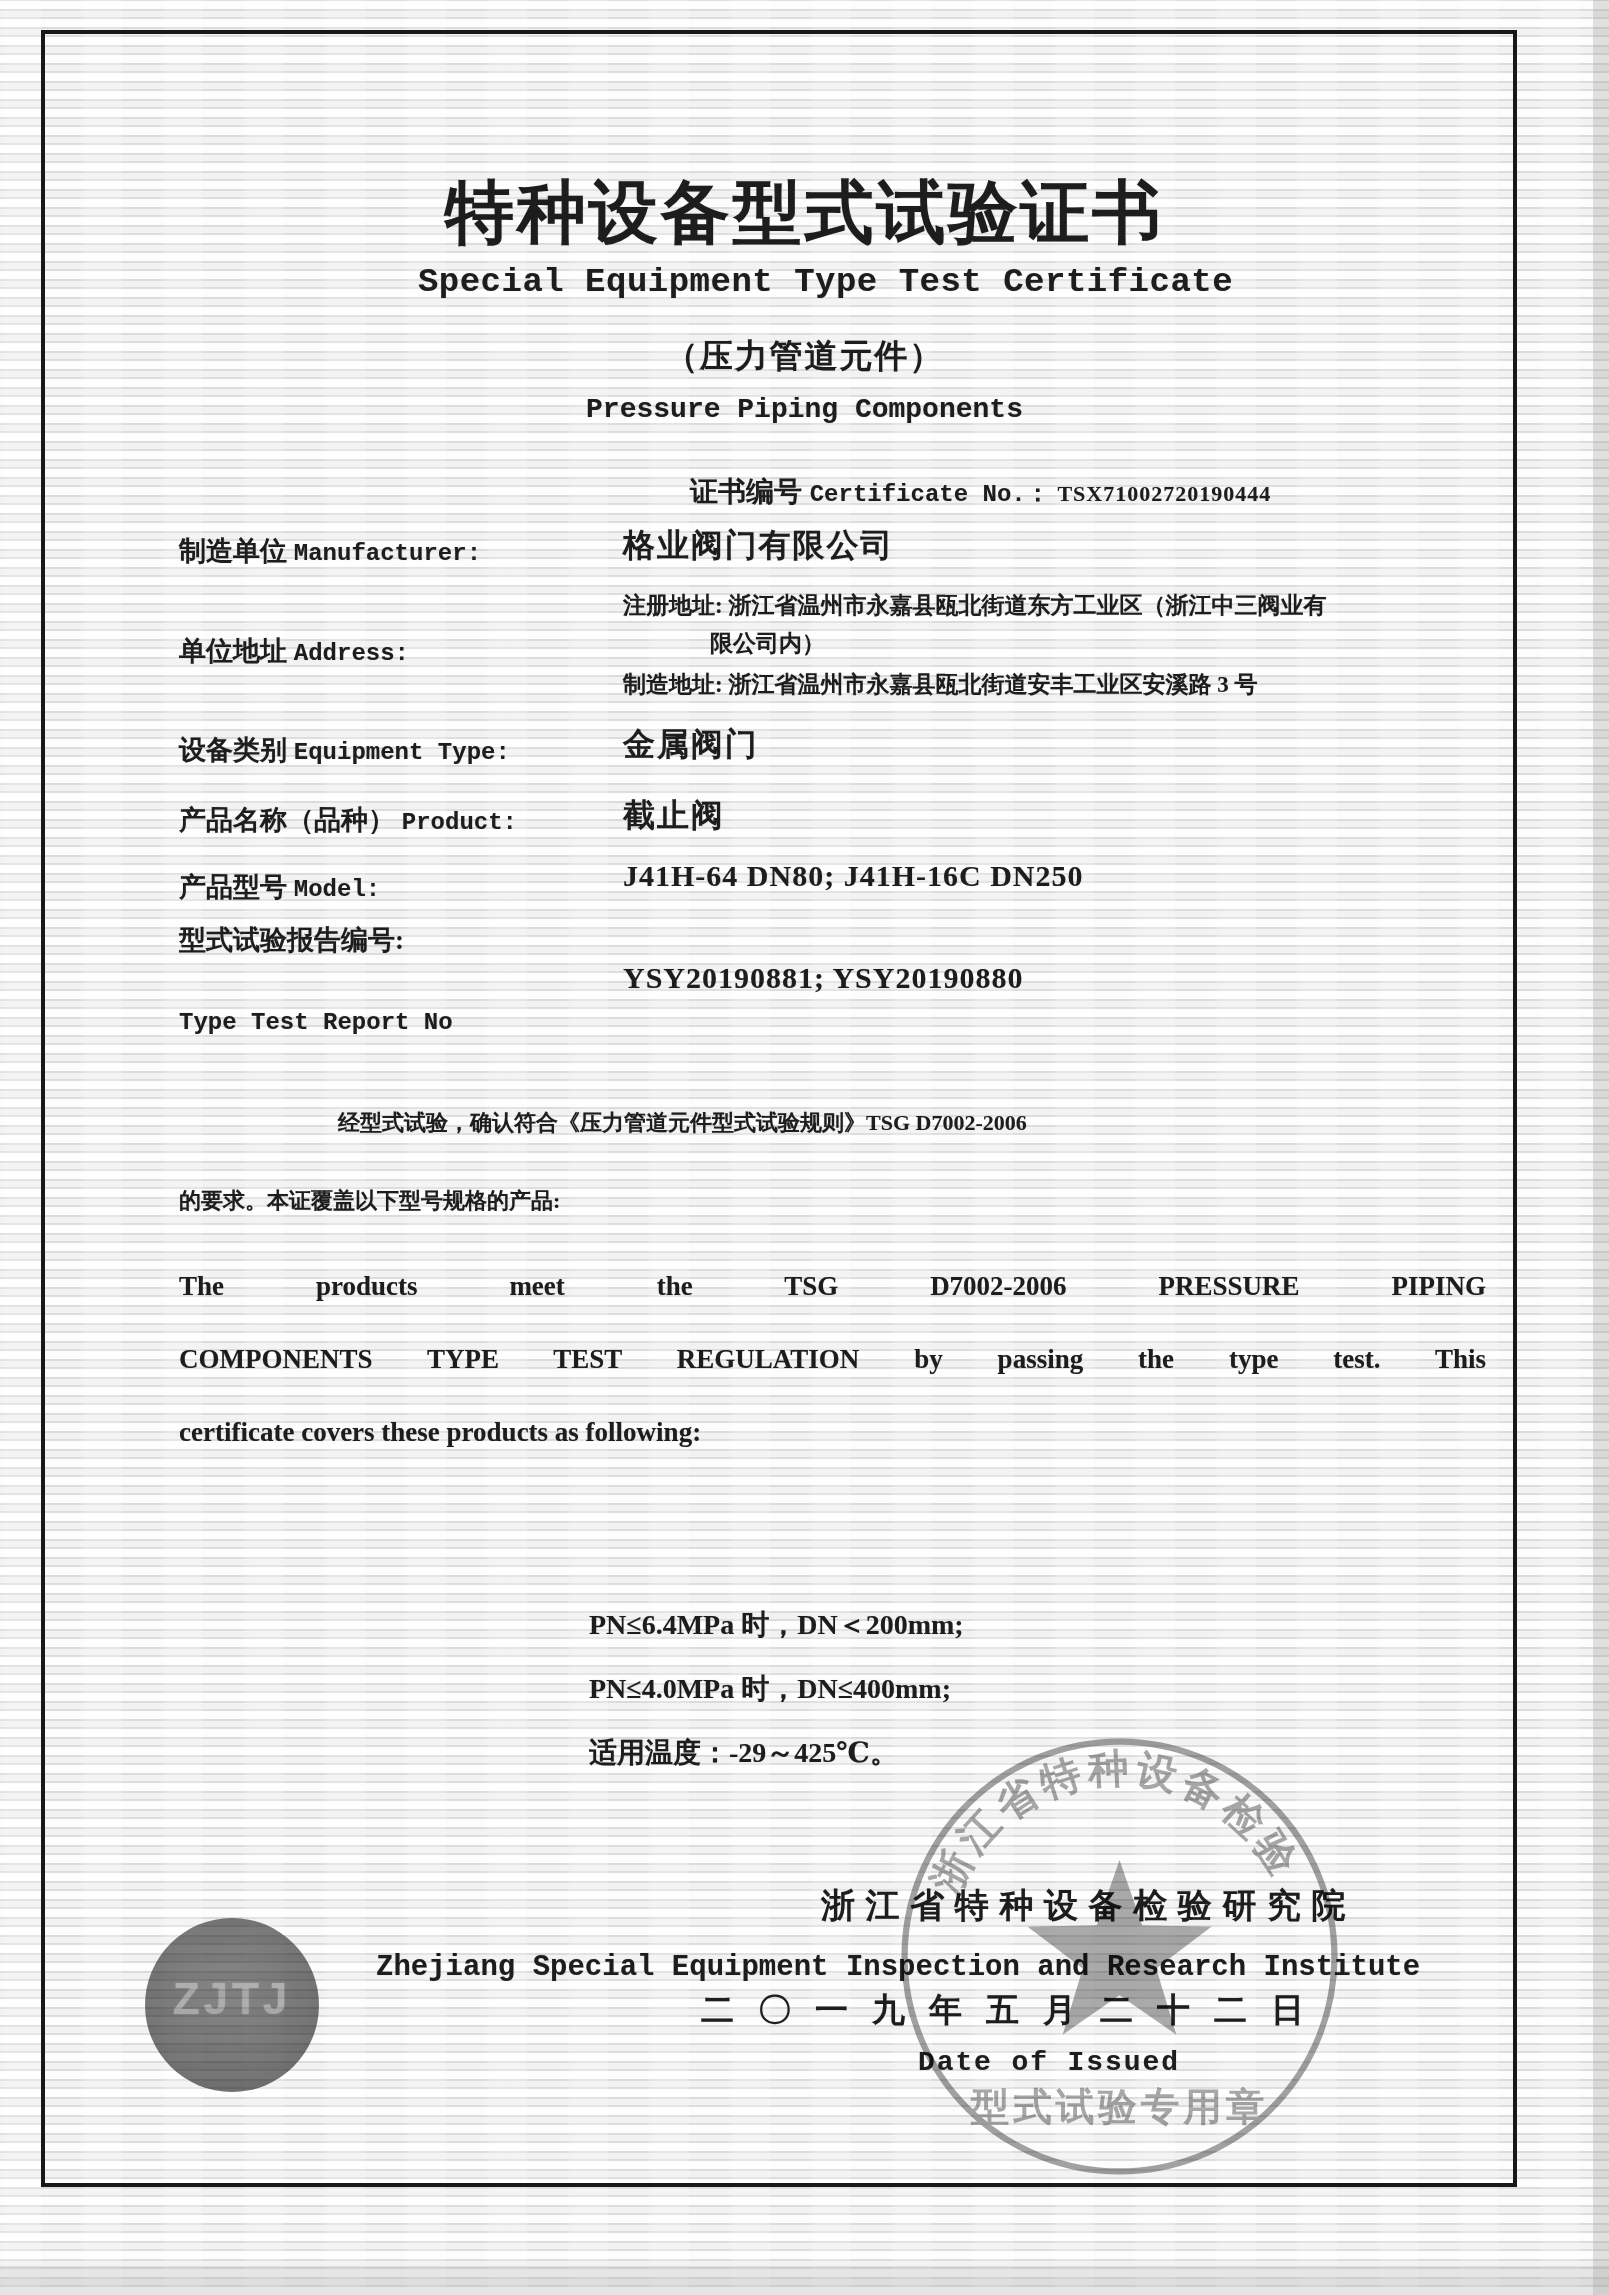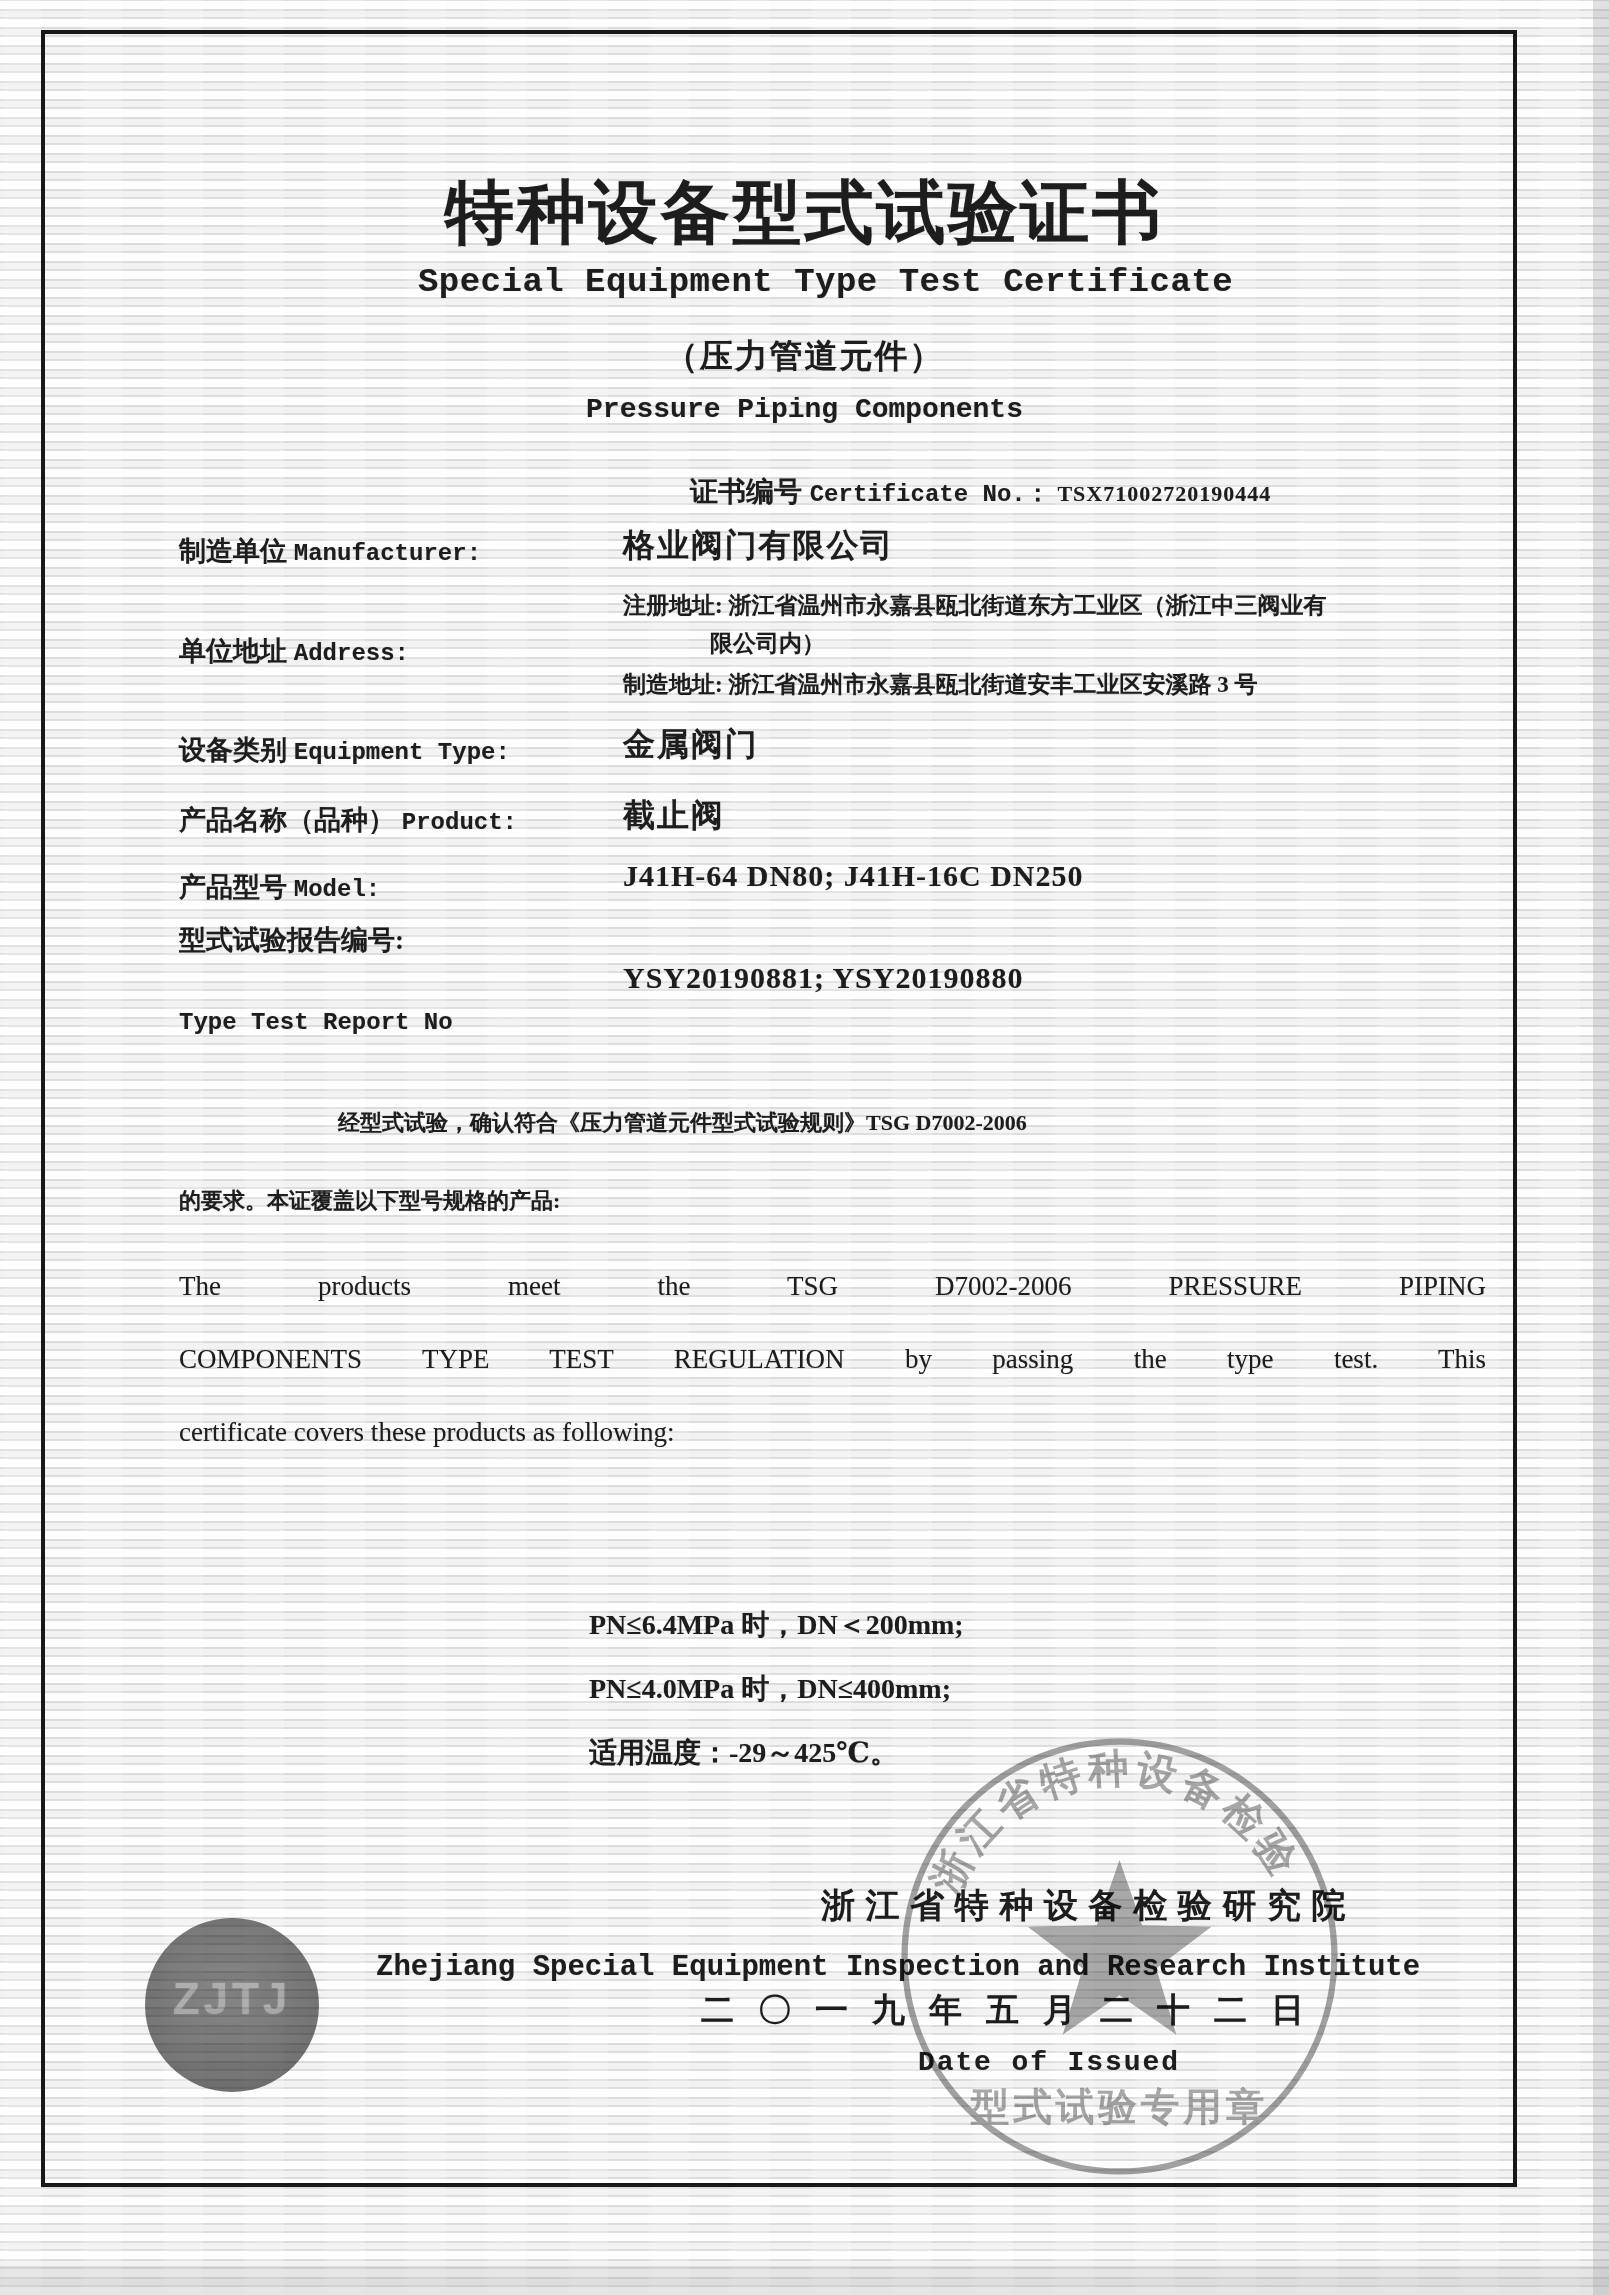--- a/index.html
+++ b/index.html
@@ -40,21 +40,21 @@
   .certline .zh{font-size:28px;font-weight:bold;}
   .certline .en{font-size:24px;font-weight:bold;}
   .certline .val{font-size:22px;font-weight:600;letter-spacing:1px;}
   .row-label{left:179px;display:flex;align-items:baseline;gap:6.8px;white-space:nowrap;}
   .row-label .zh{font-size:27px;font-weight:bold;}
   .row-label .en{font-size:24px;font-weight:bold;}
   .val-big{left:623px;font-size:32px;font-weight:bold;letter-spacing:1.9px;white-space:nowrap;}
   .val-mid{left:623px;font-size:30px;font-weight:600;letter-spacing:1px;white-space:nowrap;}
   .addr{left:623px;font-size:23px;font-weight:bold;white-space:nowrap;}
   .stmt{left:179px;width:1307px;font-size:22px;font-weight:bold;line-height:1.1;}
-  .stmt-en{left:179px;width:1307px;font-size:27px;font-weight:normal;line-height:73px;}
+  .stmt-en{left:179px;width:1307px;font-size:27px;font-weight:bold;line-height:73px;}
   .just{text-align:justify;text-align-last:justify;}
   .specs{left:589px;font-size:28px;font-weight:600;line-height:64px;white-space:nowrap;}
   .inst-cn{left:821px;top:1883px;font-size:34px;font-weight:bold;letter-spacing:10.6px;white-space:nowrap;}
   .inst-en{left:376px;top:1951px;font-size:29px;font-weight:bold;white-space:nowrap;}
   .date-cn{left:701px;top:1988px;font-size:33px;font-weight:600;letter-spacing:24px;white-space:nowrap;}
   .date-en{left:918px;top:2047px;font-size:28px;font-weight:bold;letter-spacing:1.9px;white-space:nowrap;}
   .seal-round{left:878px;top:1715px;width:483px;height:483px;opacity:.58;mix-blend-mode:multiply;}
   .seal-zjtj{
     left:145px;top:1918px;width:174px;height:174px;border-radius:50%;
     background:radial-gradient(circle at 48% 42%, #7d7d7d 0%, #6e6e6e 55%, #5c5c5c 100%);

